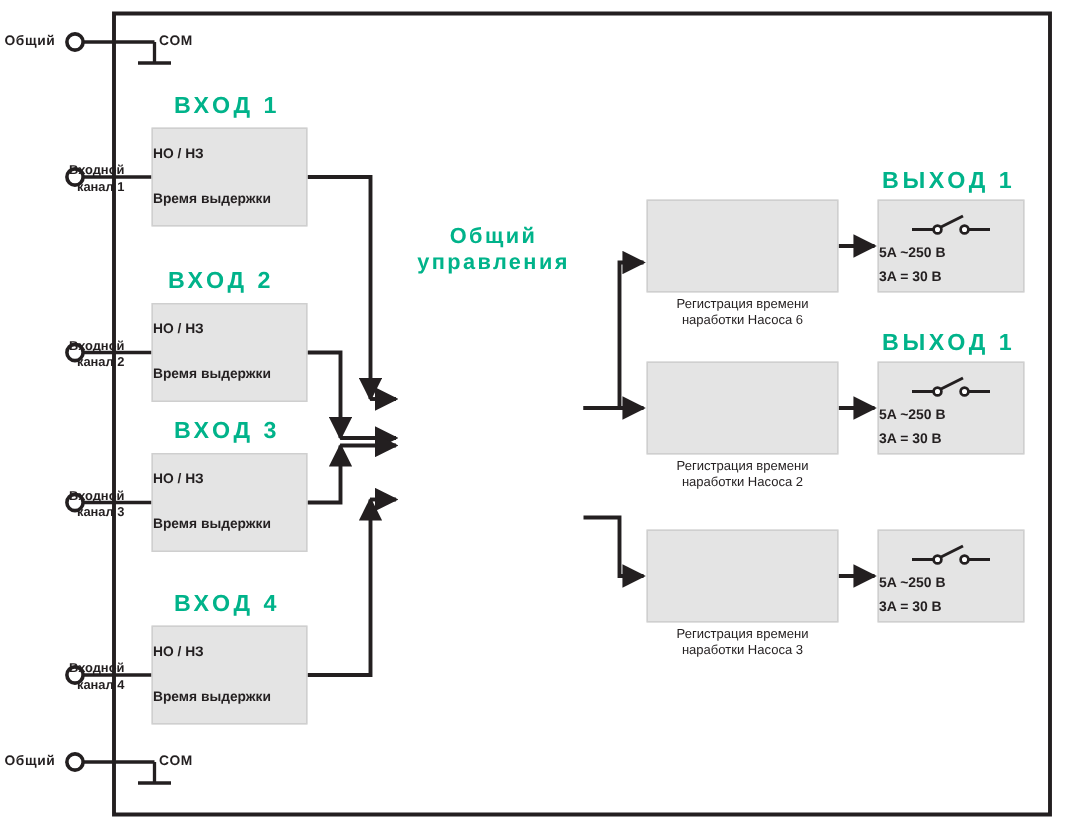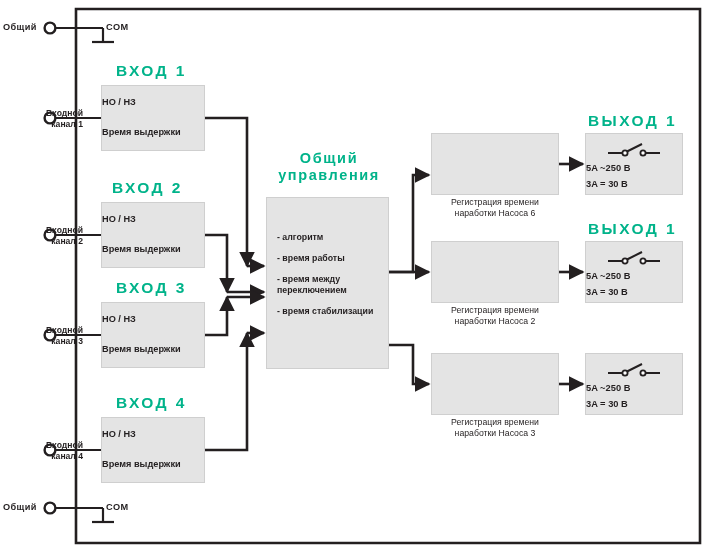--- a/index.html
+++ b/index.html
@@ -243,29 +243,20 @@
   <div class="node" style="left:101px; top:417px; width:104px; height:66px;">
     <div class="in-top">НО / НЗ</div>
     <div class="in-bot">Время выдержки</div>
   </div>
 
   <div class="block-title" style="left:268px; top:150px; width:122px;">
     <div>Общий</div>
     <div>управления</div>
   </div>
 
-  <div class="node" style="left:266px; top:197px; width:123px; height:172px;">
-    <div class="bullets">
-      <div class="bullet">- алгоритм</div>
-      <div class="bullet">- время работы</div>
-      <div class="bullet">- время между
-  переключением</div>
-      <div class="bullet">- время стабилизации</div>
-    </div>
-  </div>
 
   <div class="node" style="left:431px; top:133px; width:128px; height:62px;">
     <div class="reg-text">
       <span>Регистрация времени</span>
       <span>наработки Насоса 6</span>
     </div>
   </div>
   <div class="node" style="left:431px; top:241px; width:128px; height:62px;">
     <div class="reg-text">
       <span>Регистрация времени</span>

